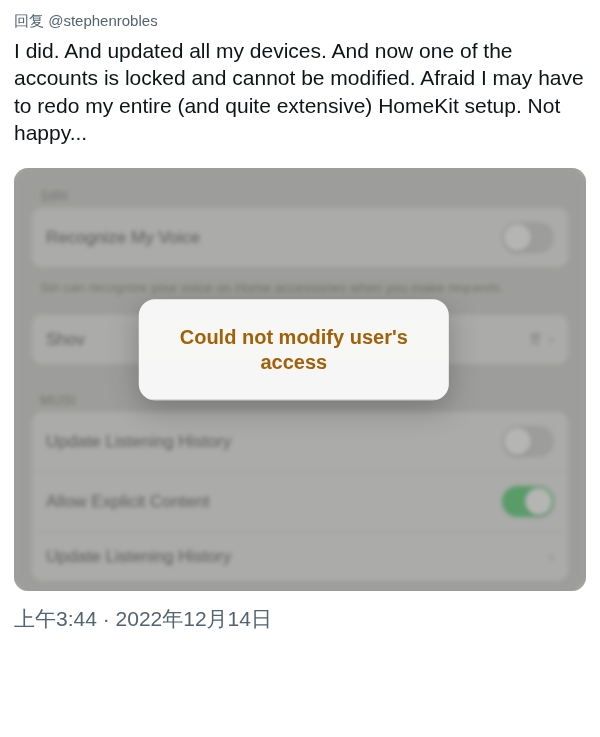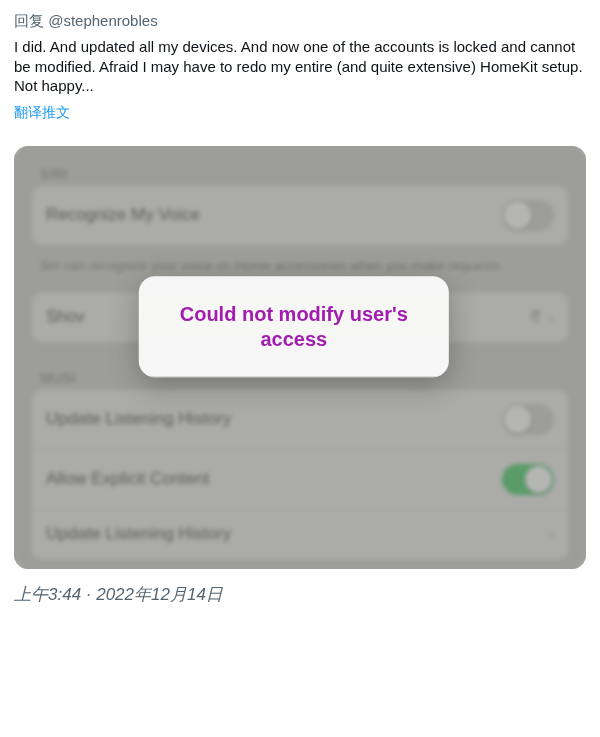--- a/index.html
+++ b/index.html
@@ -13,21 +13,21 @@
   .tweet {
     padding: 12px 14px 8px 14px;
   }
   .reply-line {
     font-size: 15px;
     color: #536471;
     margin-bottom: 4px;
   }
   .reply-line .handle { color: #536471; text-align: right; }
   .tweet-text {
-    font-size: 15px;
+    font-size: 21px;
     line-height: 1.3;
     color: #0F1419;
     margin: 6px 0 8px 0;
   }
   .translate-link {
     font-size: 14px;
     color: #1D9BF0;
     margin-bottom: 10px;
   }
   .embed-wrap {
@@ -123,48 +123,46 @@
     background: rgba(248,248,248,0.98);
     border-radius: 16px;
     overflow: hidden;
     box-shadow: 0 8px 30px rgba(0,0,0,0.25);
     text-align: center;
   }
   .alert-title {
     padding: 26px 22px 24px 22px;
     font-size: 20px;
     font-weight: 600;
-    color: #a21caf;
+    color: #a16207;
     line-height: 1.25;
   }
   .alert-sep {
     height: 1px;
     background: #D1D1D4;
   }
   .alert-btn {
     padding: 14px 0;
     font-size: 19px;
     color: #FF9500;
   }
   .timestamp {
-    font-size: 17px;
+    font-size: 21px;
     color: #536471;
     padding: 14px 14px 0 14px;
-    font-style: italic;
   }
 </style>
 </head>
 <body>
 
 <div class="tweet">
   <div class="reply-line">
     <span>回复 </span><span class="handle">@stephenrobles</span>
   </div>
   <div class="tweet-text">I did. And updated all my devices. And now one of the accounts is locked and cannot be modified. Afraid I may have to redo my entire (and quite extensive) HomeKit setup. Not happy...</div>
-  <div class="translate-link">翻译推文</div>
 </div>
 
 <div class="embed-wrap">
   <div class="settings">
 
     <div class="sec-header">SIRI</div>
     <div class="row">
       <span class="row-label">Recognize My Voice</span>
       <div class="toggle off">
           <div class="knob"></div>

